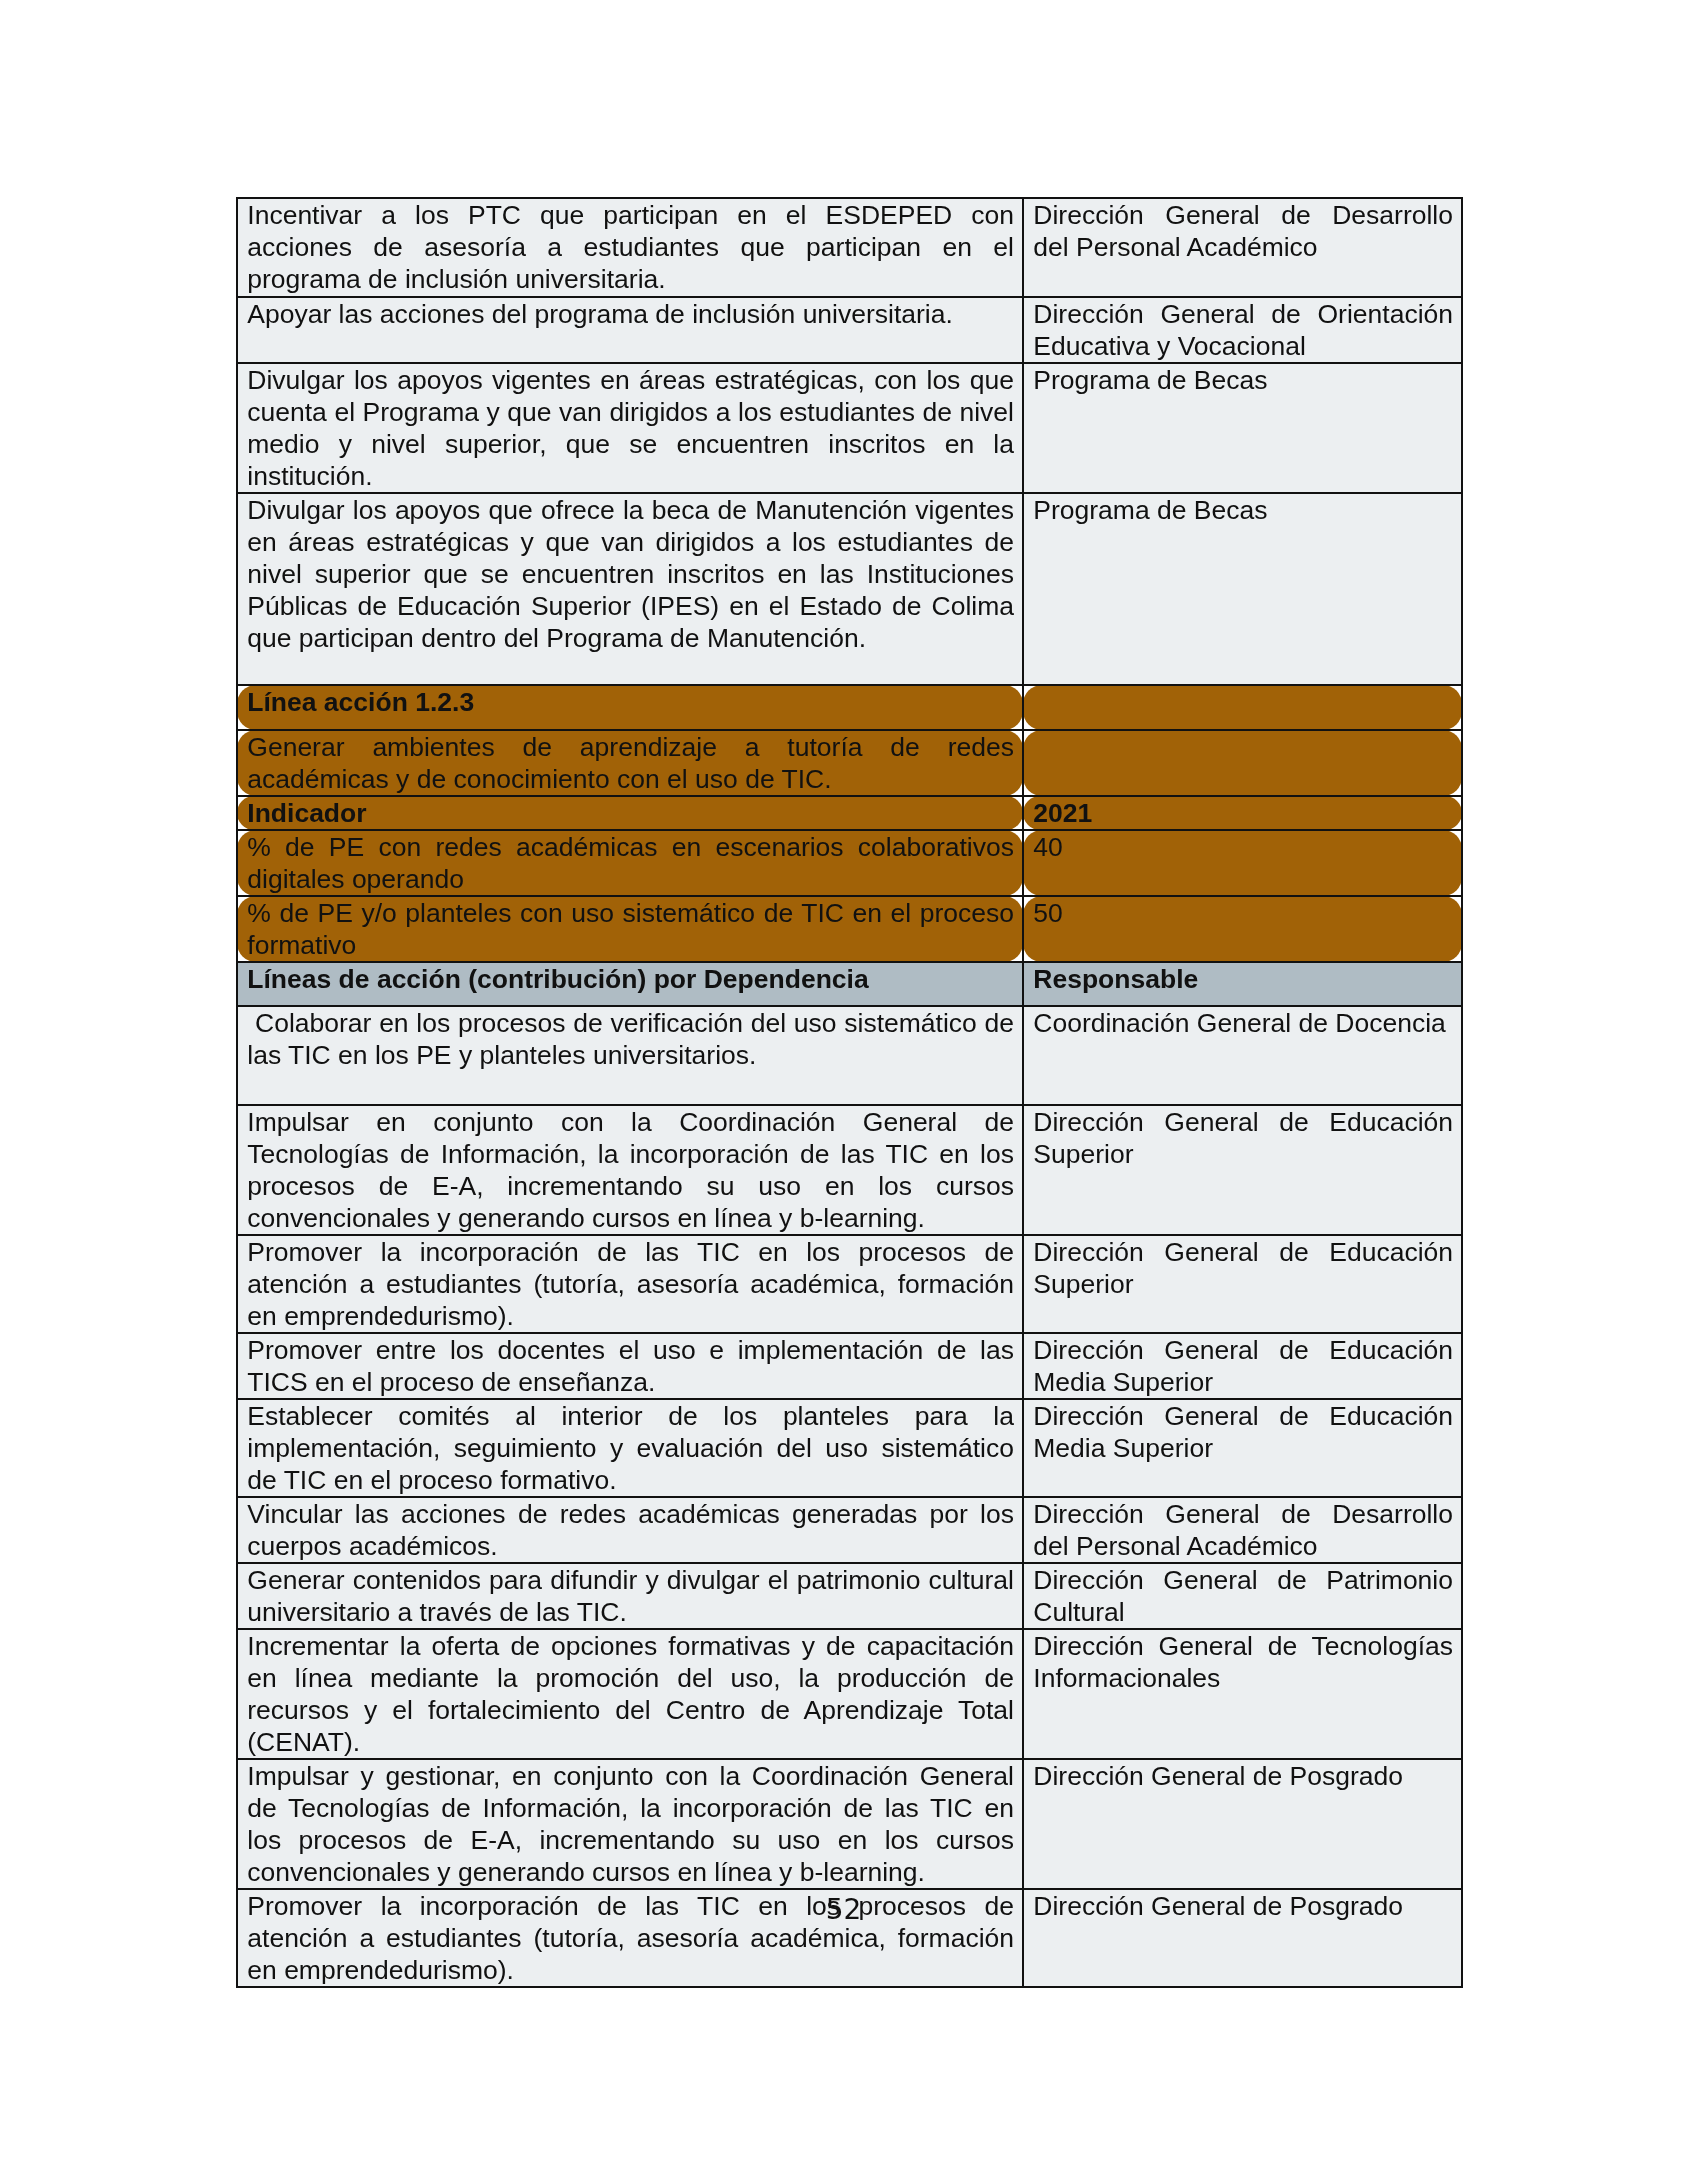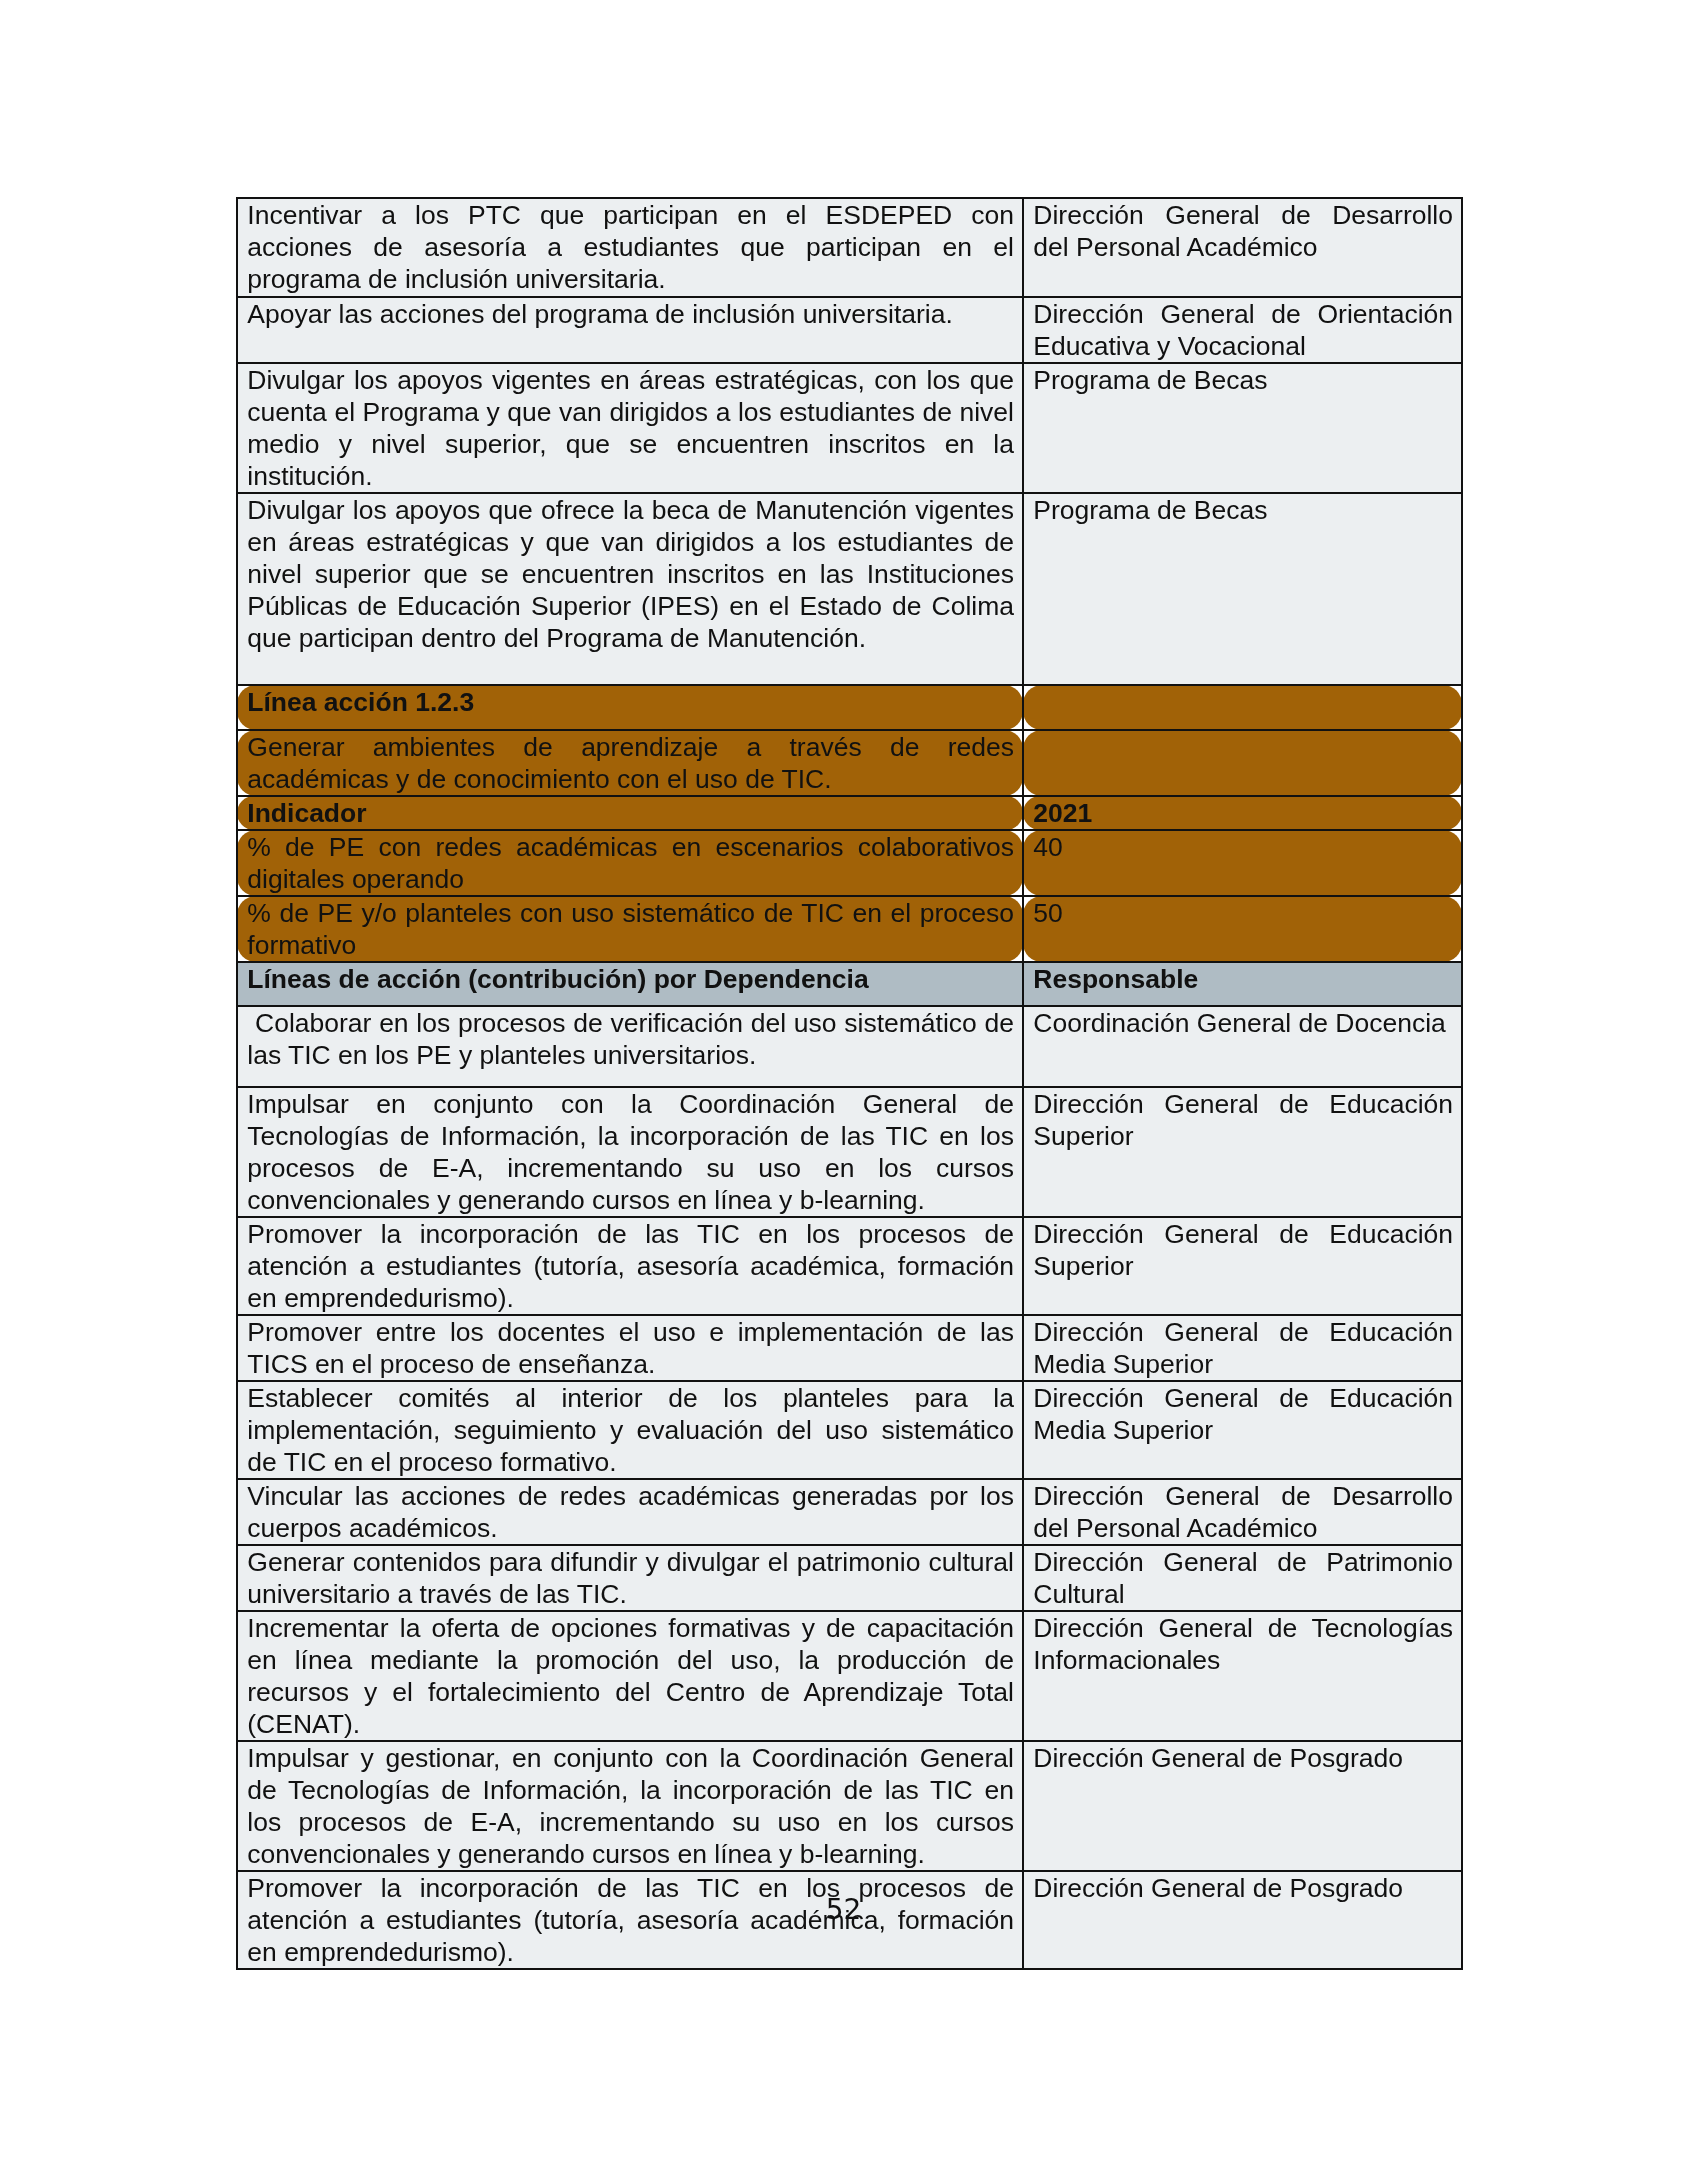--- a/index.html
+++ b/index.html
@@ -52,42 +52,42 @@
       <tr class="gray" style="height:192px">
         <td>Divulgar los apoyos que ofrece la beca de Manutención vigentes en áreas estratégicas  y que van dirigidos a los estudiantes de nivel superior que se encuentren inscritos en las  Instituciones Públicas de Educación Superior (IPES) en el Estado de Colima que participan dentro del Programa de Manutención.</td>
         <td>Programa de Becas</td>
       </tr>
 
       <tr class="green" style="height:45px">
         <td class="bold">Línea acción 1.2.3</td>
         <td></td>
       </tr>
       <tr class="green" style="height:65px">
-        <td>Generar ambientes de aprendizaje a través de redes académicas y de conocimiento con el uso de TIC.</td>
+        <td>Generar ambientes de aprendizaje a tutoría de redes académicas y de conocimiento con el uso de TIC.</td>
         <td></td>
       </tr>
       <tr class="green" style="height:32px">
         <td class="bold">Indicador</td>
         <td class="bold right">2021</td>
       </tr>
       <tr class="green" style="height:65px">
         <td>% de PE con redes académicas en escenarios colaborativos digitales operando</td>
         <td class="right">40</td>
       </tr>
       <tr class="green" style="height:65px">
         <td>% de PE y/o planteles con uso sistemático de TIC en el proceso formativo</td>
         <td class="right">50</td>
       </tr>
 
       <tr class="head" style="height:44px">
         <td>Líneas de acción (contribución) por Dependencia</td>
         <td>Responsable</td>
       </tr>
 
-      <tr class="gray" style="height:81px">
+      <tr class="gray" style="height:99px">
         <td class="pad-top" style="white-space:pre-wrap"> Colaborar en los procesos de verificación del uso sistemático de las TIC en los PE y planteles universitarios.</td>
         <td class="pad-top" style="text-align:justify;text-align-last:left">Coordinación General de Docencia</td>
       </tr>
       <tr class="gray" style="height:128px">
         <td>Impulsar en conjunto con la Coordinación General de Tecnologías de Información, la incorporación de las TIC en los procesos de E-A, incrementando su uso en los cursos convencionales y generando cursos en línea y b-learning.</td>
         <td>Dirección General de Educación Superior</td>
       </tr>
       <tr class="gray" style="height:96px">
         <td>Promover la incorporación de las TIC en los procesos de atención a estudiantes (tutoría, asesoría académica, formación en emprendedurismo).</td>
         <td>Dirección General de Educación Superior</td>

